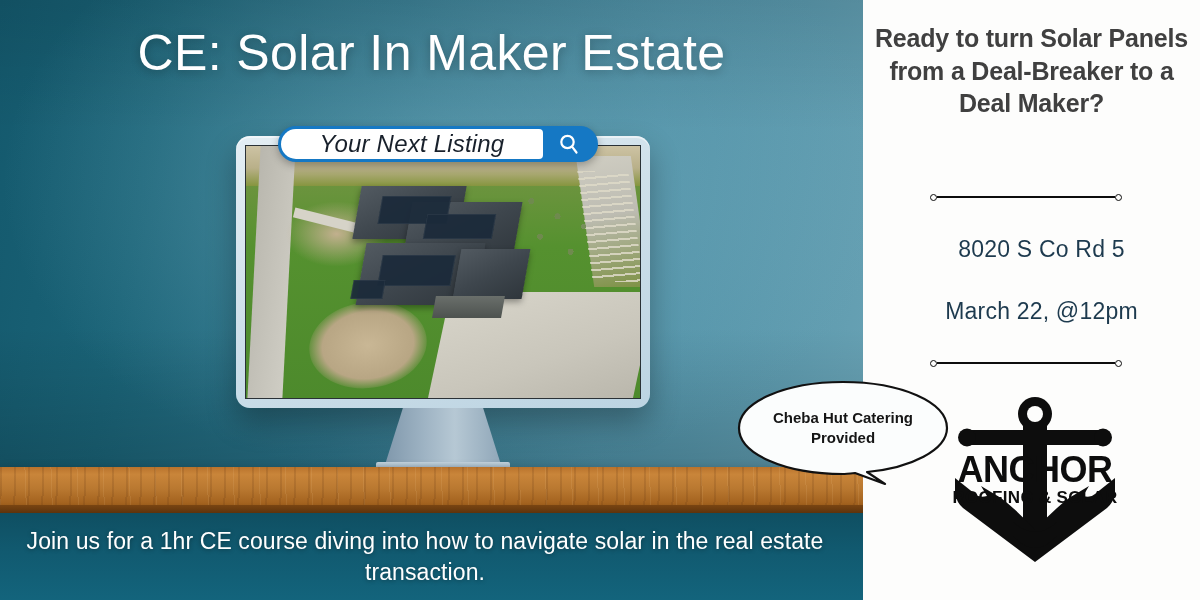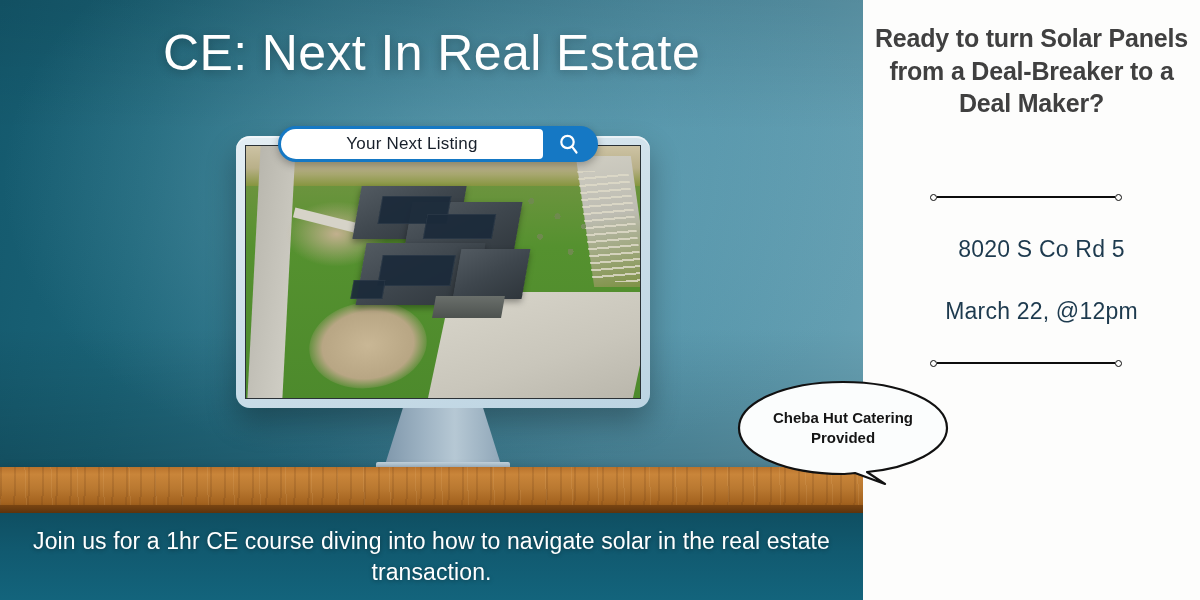--- a/index.html
+++ b/index.html
@@ -103,22 +103,22 @@
     width:320px; height:36px;
     background:#1578c4;
     border-radius:18px;
     box-shadow:0 3px 8px rgba(0,0,0,0.30);
     display:flex; align-items:center;
     padding:3px;
   }
   .search-field {
     flex:1; height:30px; background:#ffffff; border-radius:15px 4px 4px 15px;
     display:flex; align-items:center; justify-content:center;
-    color:#18202b; font-size:17px; font-weight:400; letter-spacing:0.2px;
-    white-space:nowrap; overflow:hidden;
+    color:#18202b; font-size:24px; font-weight:400; letter-spacing:0.2px;
+    white-space:nowrap; overflow:hidden;font-style:italic;
   }
   .search-btn {
     width:52px; height:30px; display:flex; align-items:center; justify-content:center;
   }
   .search-btn svg { display:block; }
 
   
   .neck {
     position:absolute; left:384px; top:408px; width:118px; height:60px;
     background:linear-gradient(90deg,#7f97ab 0%,#9fb4c4 35%,#b6c8d4 60%,#8fa6b8 100%);
@@ -141,21 +141,21 @@
   }
   .shelf-edge {
     position:absolute; left:0; top:505px; width:863px; height:8px;
     background:linear-gradient(180deg,#7a4512,#5d330c);
   }
 
   
   .caption-area {
     position:absolute; left:0; top:513px; width:863px; height:87px;
     background:linear-gradient(180deg,#0f4f62 0%,#115a70 45%,#13647c 100%);
-    display:flex; align-items:center; justify-content:center;
+    display:flex; align-items:center; 
   }
   .caption {
     width:850px; text-align:center; color:#ffffff;
     font-size:23px; font-weight:400; line-height:1.32;
     letter-spacing:0.1px;
     text-shadow:0 1px 4px rgba(0,0,0,0.35);
   }
 
   
   .right-panel {
@@ -207,21 +207,21 @@
   }
 </style>
 </head>
 <body>
 
 <div class="flyer">
 
   <div class="left-panel">
     <div class="wall-shade"></div>
 
-    <div class="title">CE: Next In Real Estate</div>
+    <div class="title">CE: Solar In Maker Estate</div>
 
     <div class="monitor">
       <div class="screen">
         <div class="photo">
           <div class="lawn-top"></div>
           <div class="road-left"></div>
           <div class="road-right"></div>
           <div class="bed2"></div>
           <div class="bed"></div>
           <div class="walk"></div>
@@ -277,20 +277,44 @@
     <div class="info-line info-address">8020 S Co Rd 5</div>
     <div class="info-line info-date">March 22, @12pm</div>
 
     <div class="divider divider-2">
       <span class="dot"></span>
       <span class="bar"></span>
       <span class="dot"></span>
     </div>
   </div>
 
+  <div class="logo">
+    <svg viewBox="0 0 200 190" xmlns="http://www.w3.org/2000/svg">
+      <g fill="#0d0d0d">
+
+        <circle cx="100" cy="24" r="17"></circle>
+        <circle cx="100" cy="24" r="8" fill="#fdfdfc"></circle>
+
+        <rect x="28" y="40" width="144" height="15" rx="7.5"></rect>
+        <circle cx="32" cy="47.5" r="9"></circle>
+        <circle cx="168" cy="47.5" r="9"></circle>
+
+        <rect x="88" y="36" width="24" height="120"></rect>
+
+        <path d="M100 172 L28 118 Q22 113 20 104 L20 88 L40 104 Q44 108 52 106
+                 L46 96 L66 108 Q84 122 100 140 Z"></path>
+        <path d="M100 172 L172 118 Q178 113 180 104 L180 88 L160 104 Q156 108 148 106
+                 L154 96 L134 108 Q116 122 100 140 Z"></path>
+        <path d="M78 132 Q100 152 122 132 L122 146 Q100 170 78 146 Z"></path>
+      </g>
+
+      <text x="100" y="92" text-anchor="middle" fill="#0d0d0d" font-family="Liberation Sans, sans-serif" font-size="36" font-weight="bold" letter-spacing="-0.5">ANCHOR</text>
+      <text x="100" y="113" text-anchor="middle" fill="#0d0d0d" font-family="Liberation Sans, sans-serif" font-size="17" font-weight="bold" letter-spacing="0.3">ROOFING &amp; SOLAR</text>
+    </svg>
+  </div>
 
   <div class="bubble">
     <svg viewBox="0 0 216 108" xmlns="http://www.w3.org/2000/svg">
       <path d="M108 4 C166 4 212 24 212 50 C212 72 176 90 132 94
                L150 106 L120 95
                C114 95.6 110 96 108 96
                C50 96 4 76 4 50 C4 24 50 4 108 4 Z" fill="#fbfdfd" stroke="#111111" stroke-width="2.2" stroke-linejoin="round"></path>
     </svg>
     <div class="bubble-text">Cheba Hut Catering Provided</div>
   </div>

